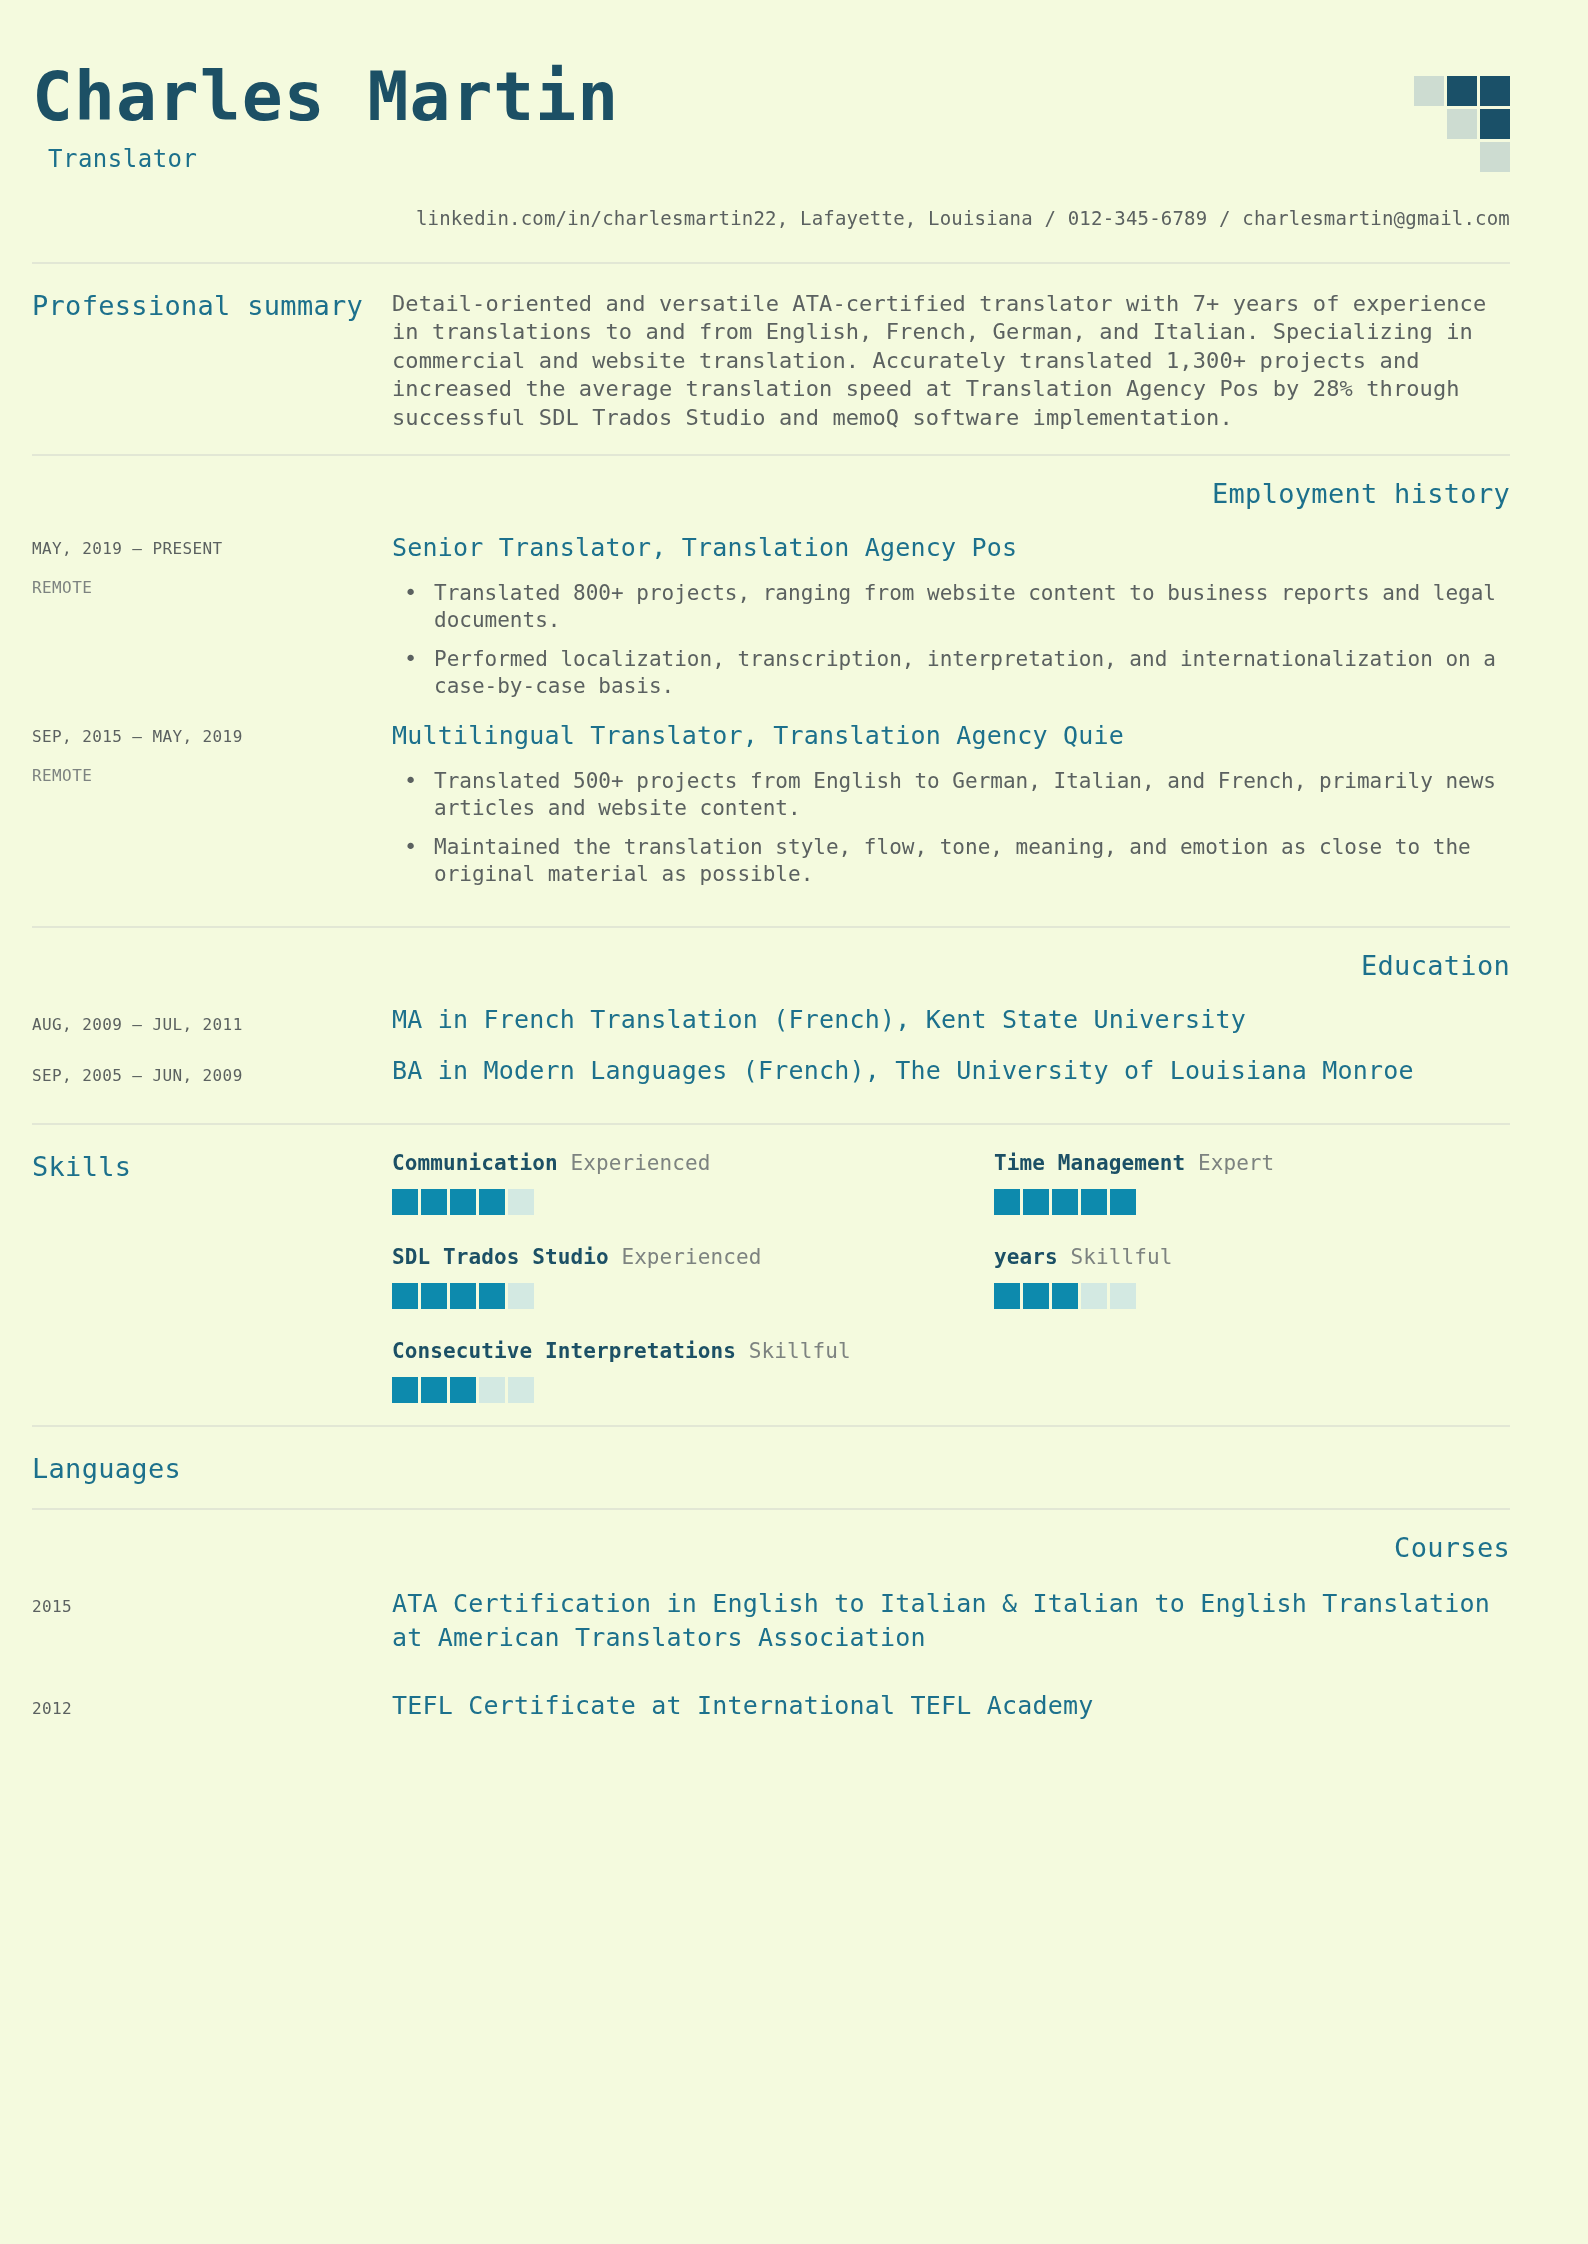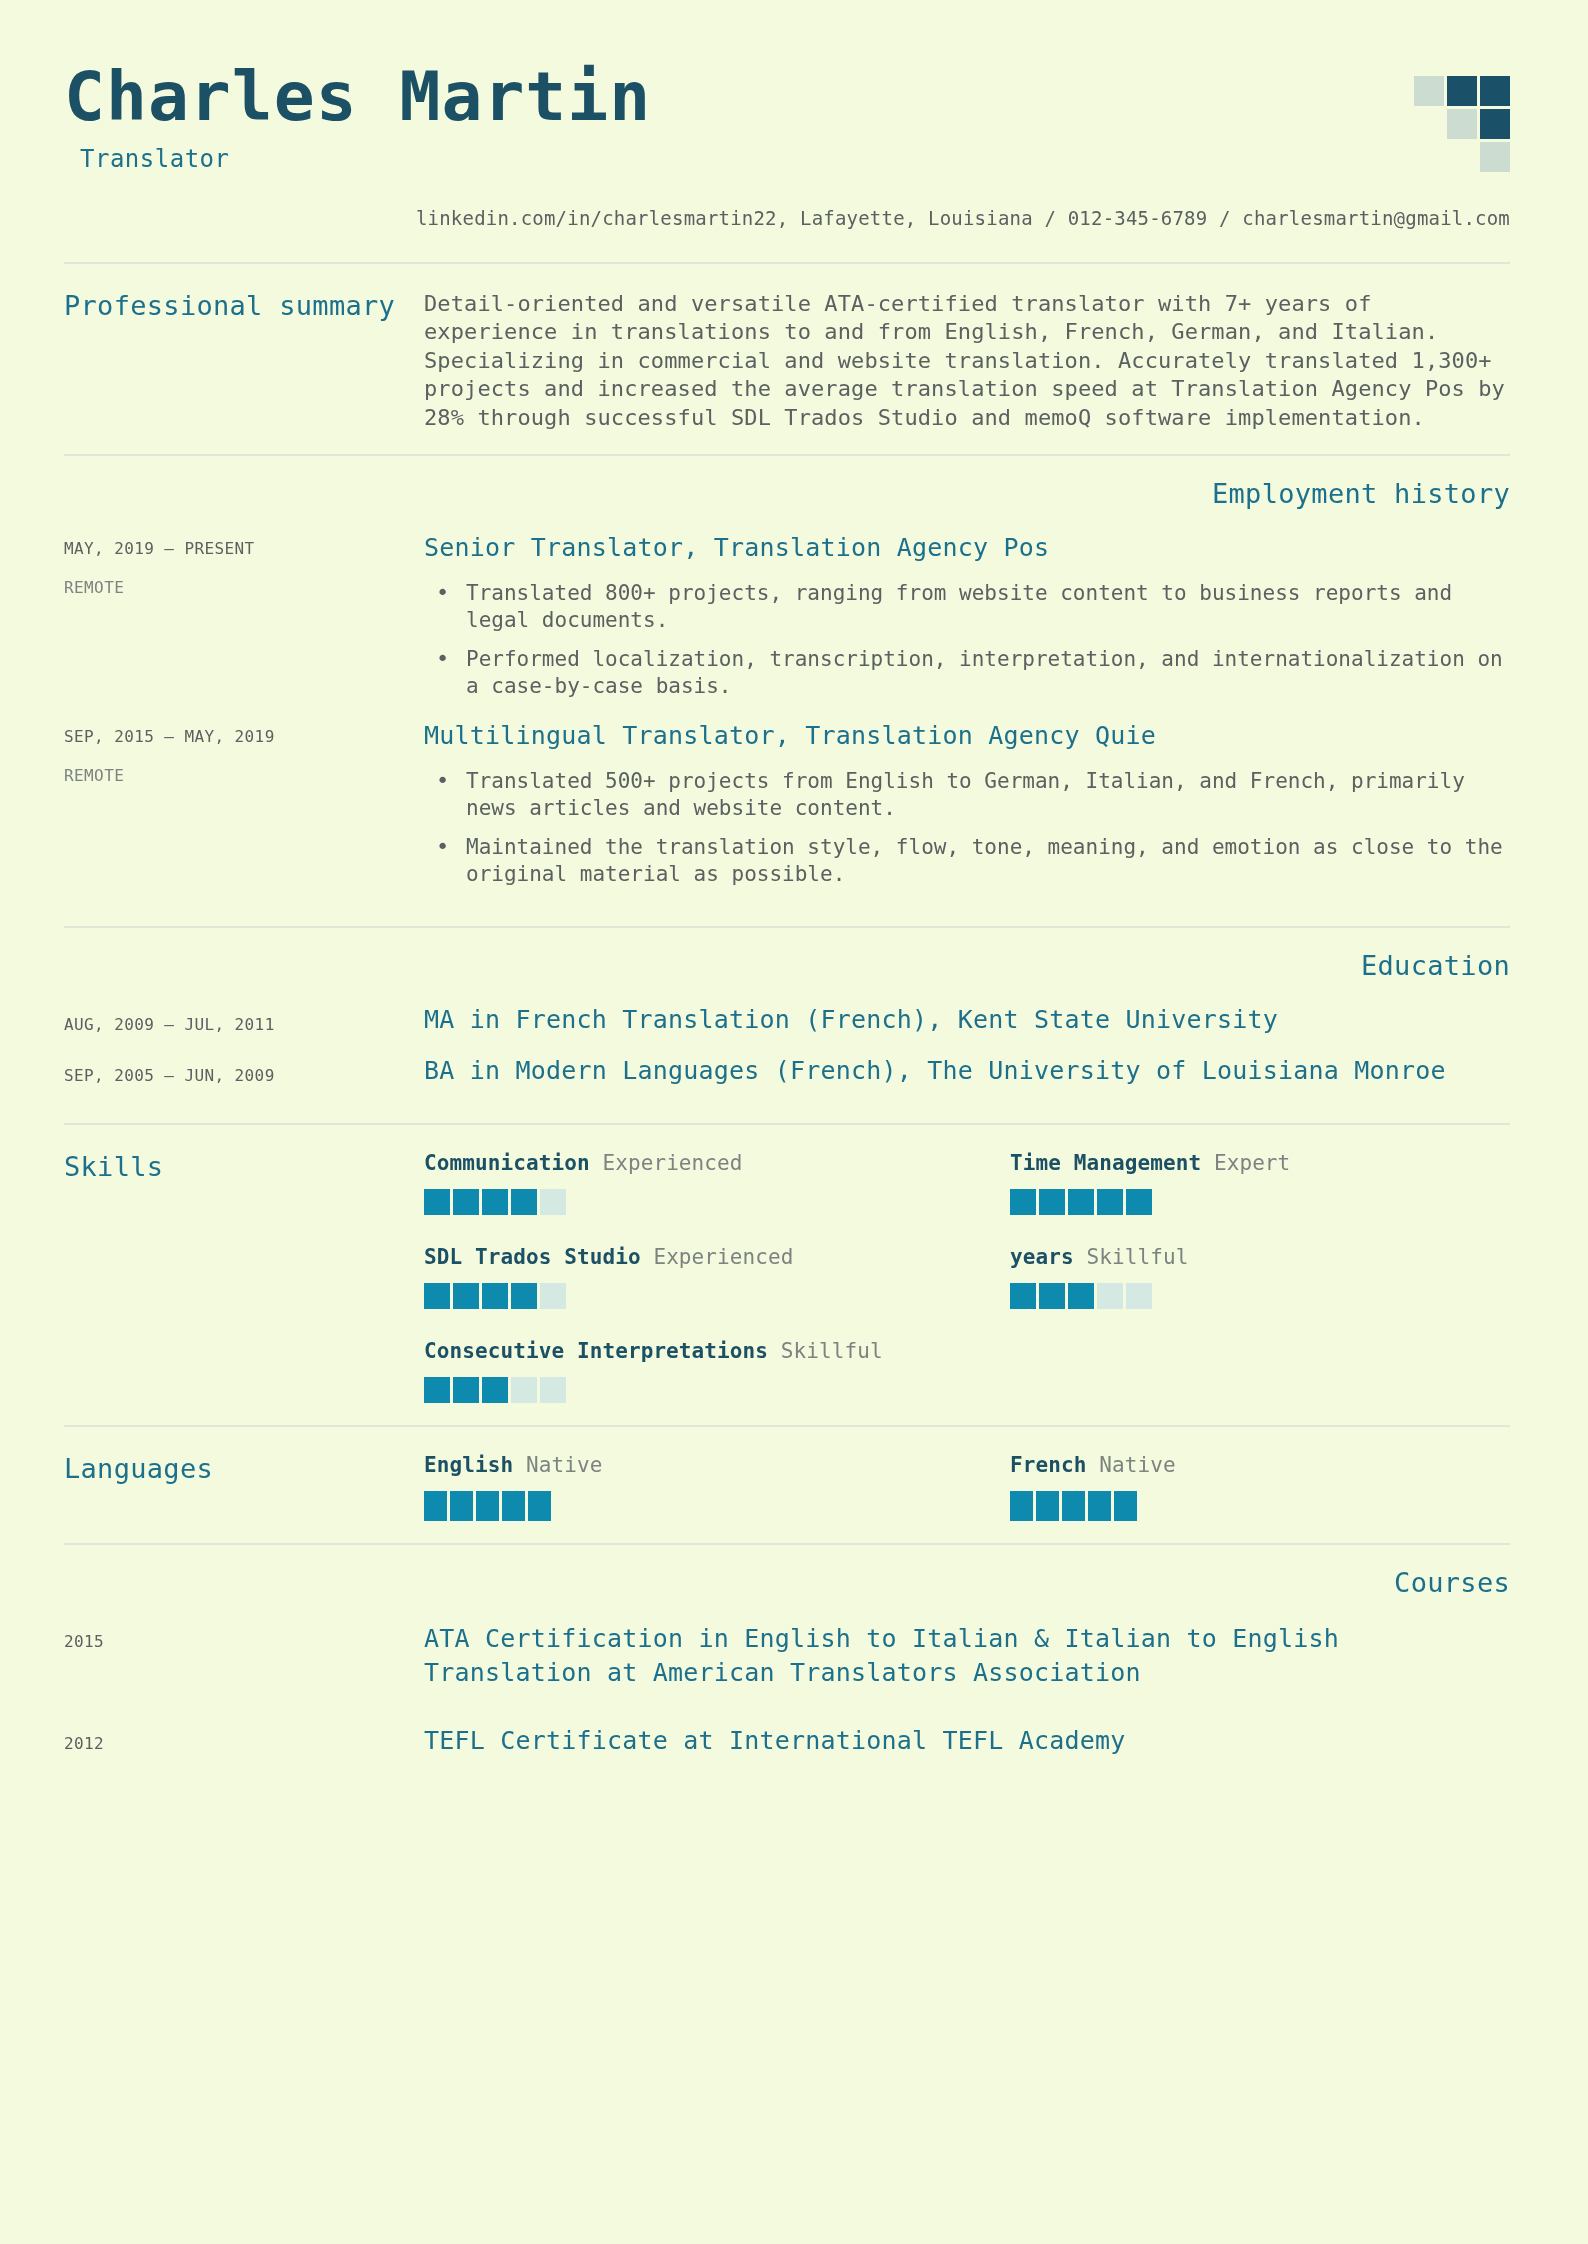--- a/index.html
+++ b/index.html
@@ -13,21 +13,21 @@
     font-family: "DejaVu Sans Mono", "Liberation Mono", monospace;
     color: #4a4f4f;
     -webkit-font-smoothing: antialiased;
   }
   .page {
     position: relative;
     width: 1588px;
     height: 1704px;
     background: #f4fade;
     box-sizing: border-box;
-    padding: 62px 78px 0 64px;
+    padding: 62px 78px 0 32px;
   }
 
   
   .header {
     position: relative;
     min-height: 200px;
   }
   .name {
     font-size: 68px;
     line-height: 1.02;
@@ -352,44 +352,20 @@
             </div>
           </div>
         </div>
     </div>
   </div>
 
   <hr class="rule">
 
   <div class="section">
     <div class="sec-title">Languages</div>
-    <div class="sec-body">
-      <div class="lang-grid" id="languages-grid">
-          <div>
-            <div class="skill-name"><span class="nm">English</span><span class="lvl"> Native</span></div>
-            <div class="dots lang">
-              <i class="on"></i>
-              <i class="on"></i>
-              <i class="on"></i>
-              <i class="on"></i>
-              <i class="on"></i>
-            </div>
-          </div>
-          <div>
-            <div class="skill-name"><span class="nm">French</span><span class="lvl"> Native</span></div>
-            <div class="dots lang">
-              <i class="on"></i>
-              <i class="on"></i>
-              <i class="on"></i>
-              <i class="on"></i>
-              <i class="on"></i>
-            </div>
-          </div>
-        </div>
-    </div>
   </div>
 
   <hr class="rule">
 
   <div class="block">
     <div class="block-title">Courses</div>
     <div id="courses-list">
         <div class="course-row">
           <div class="course-date">2015</div>
           <div class="course-title">ATA Certification in English to Italian &amp; Italian to English Translation at American Translators Association</div>

